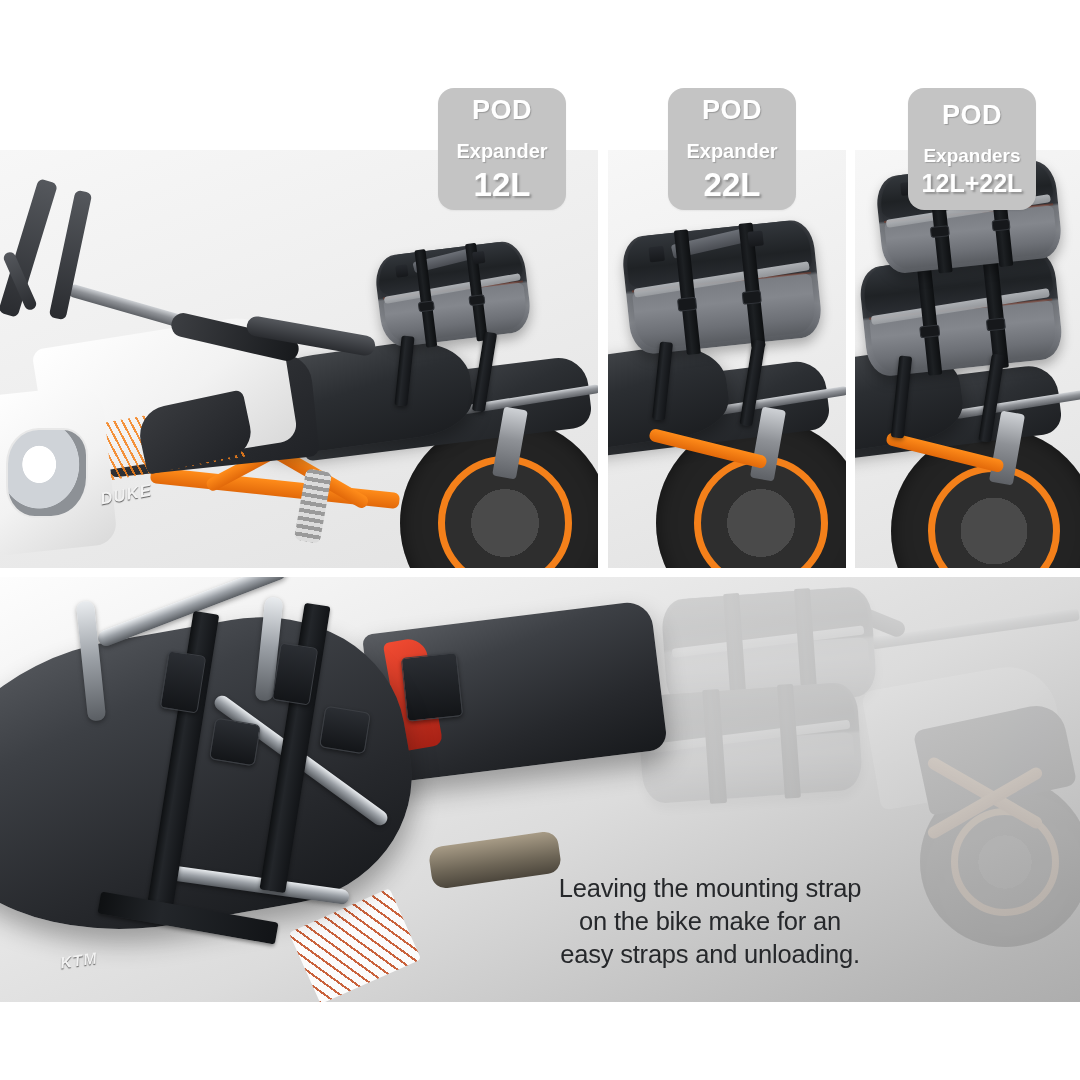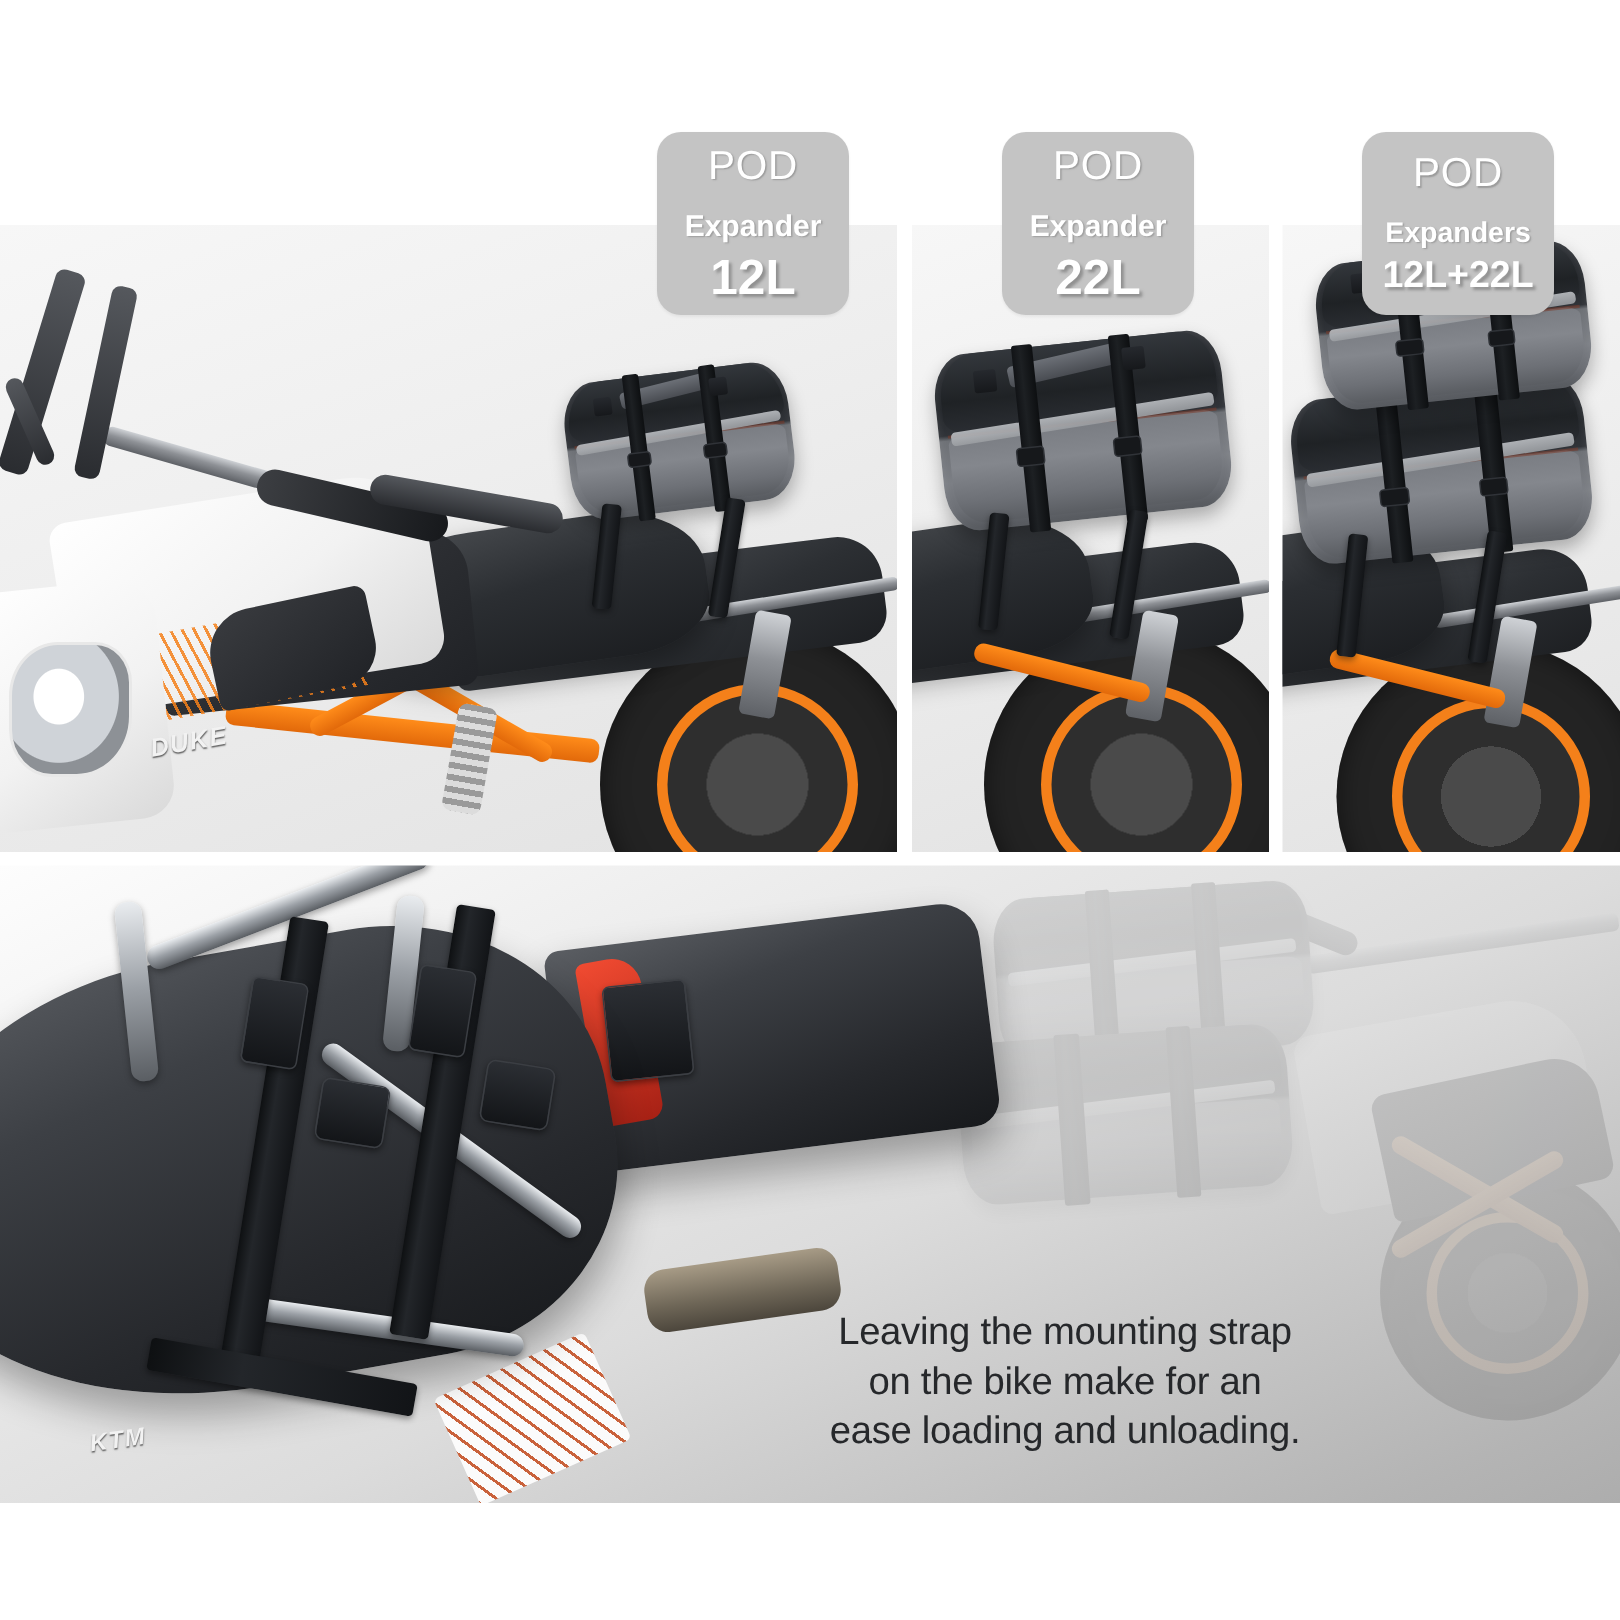--- a/index.html
+++ b/index.html
@@ -57,21 +57,21 @@
     display: flex;
     flex-direction: column;
     align-items: center;
     justify-content: center;
     color: #ffffff;
     text-align: center;
     box-shadow: 0 1px 2px rgba(0,0,0,0.06);
   }
   .badge .b-top {
     font-size: 27px;
-    font-weight: normal;
+    font-weight: bold;
     line-height: 1.0;
     letter-spacing: 0.5px;
     text-shadow: 1px 1px 1px rgba(120,120,120,0.55);
   }
   .badge .b-mid {
     font-size: 20px;
     font-weight: bold;
     line-height: 1.25;
     margin-top: 15px;
     text-shadow: 1px 1px 1px rgba(120,120,120,0.5);
@@ -537,15 +537,15 @@
       <div class="hero-buckle" style="left:164px; top:76px; width:36px; height:56px; transform:rotate(9deg);"></div>
       <div class="hero-buckle" style="left:276px; top:68px; width:36px; height:56px; transform:rotate(9deg);"></div>
       <div class="hero-buckle" style="left:212px; top:144px; width:44px; height:40px; transform:rotate(9deg); border-radius:6px;"></div>
       <div class="hero-buckle" style="left:322px; top:132px; width:44px; height:40px; transform:rotate(9deg); border-radius:6px;"></div>
 
       <div class="label-ktm" style="left:60px; top:375px; font-size:16px; transform:rotate(-8deg);">KTM</div>
     </div>
 
     <div class="bottom-caption">Leaving the mounting strap
 on the bike make for an
-ease loading and unloading.</div>
+easy straps and unloading.</div>
   </div>
 </div>
 
 </body></html>

